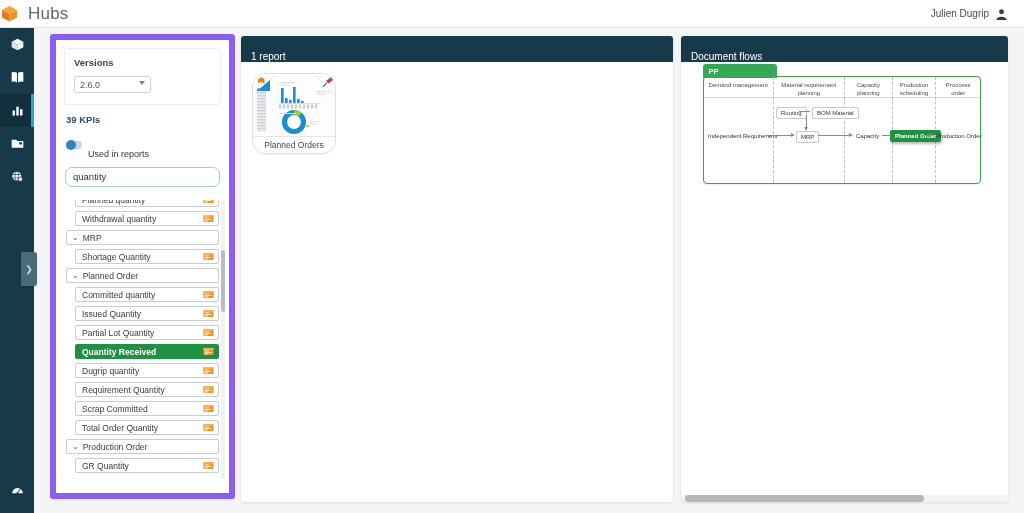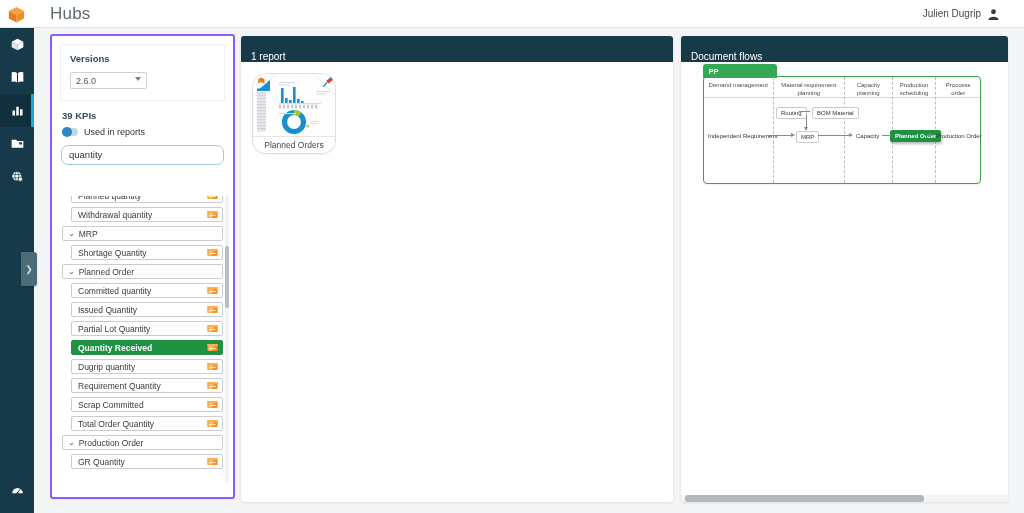--- a/index.html
+++ b/index.html
@@ -10,28 +10,28 @@
     overflow: hidden;
   }
 
   
   .topbar {
     position: absolute; top: 0; left: 0; width: 1024px; height: 28px;
     background: #ffffff;
     border-bottom: 1px solid #e3e5e8;
     display: flex; align-items: center;
   }
-  .brand { display: flex; align-items: flex-end; gap: 24px; padding-left: 7px; }
+  .brand { display: flex; align-items: flex-start; gap: 9px; }
   .brand-logo { width: 19px; height: 19px; display: block; }
   .brand-title {
     font-size: 17px; color: #5f6a72; font-weight: 400; letter-spacing: .2px;
   }
   .topbar-right {
     margin-left: auto; display: flex; align-items: center; gap: 6px;
-    padding-right: 24px;
+    padding-right: 16px;
   }
   .user-name { font-size: 10px; color: #4a4a4a; }
   .user-icon { width: 13px; height: 13px; display: block; }
 
   
   .rail {
     position: absolute; top: 28px; left: 0; width: 34px; height: 485px;
     background: #173a4a;
     display: flex; flex-direction: column; align-items: center;
   }
@@ -58,21 +58,21 @@
     cursor: pointer; z-index: 5;
     box-shadow: 0 1px 2px rgba(0,0,0,.18);
   }
   .collapse-handle span { color: #cfdbe0; font-size: 9px; line-height: 1; }
 
   
   .kpi-panel {
     position: absolute; top: 34px; left: 50px;
     width: 185px; height: 465px;
     background: #ffffff;
-    border: 2px solid #8b5cf6;
+    border: 6px solid #8b5cf6;
     border-radius: 3px;
     box-shadow: 0 1px 2px rgba(0,0,0,.05);
     overflow: hidden;
   }
   .versions-box {
     margin: 8px 8px 0 8px; padding: 8px 9px 11px 9px;
     border: 1px solid #eceef0; border-radius: 3px;
     background: #fff;
   }
   .versions-label {
@@ -97,21 +97,21 @@
   .used-row { display: flex; align-items: center; gap: 6px; margin-top: 6px; }
   .toggle {
     width: 16px; height: 8px; border-radius: 5px;
     background: #bcd7e8; position: relative; cursor: pointer;
   }
   .toggle::after {
     content: ""; position: absolute; left: 0; top: -1px;
     width: 10px; height: 10px; border-radius: 50%;
     background: #2d86c2;
   }
-  .used-label { font-size: 9px; color: #333; }
+  .used-label { font-size: 9px; color: #333; margin-top: 18px; }
 
   .search-wrap { padding: 7px 9px 5px 9px; }
   .search-input {
     width: 100%; height: 20px;
     border: 1px solid #9fcbdd; border-radius: 7px;
     font-size: 9.5px; color: #333; padding: 0 7px;
     font-family: "Liberation Sans", sans-serif;
     outline: none; background: #fff;
   }
 

